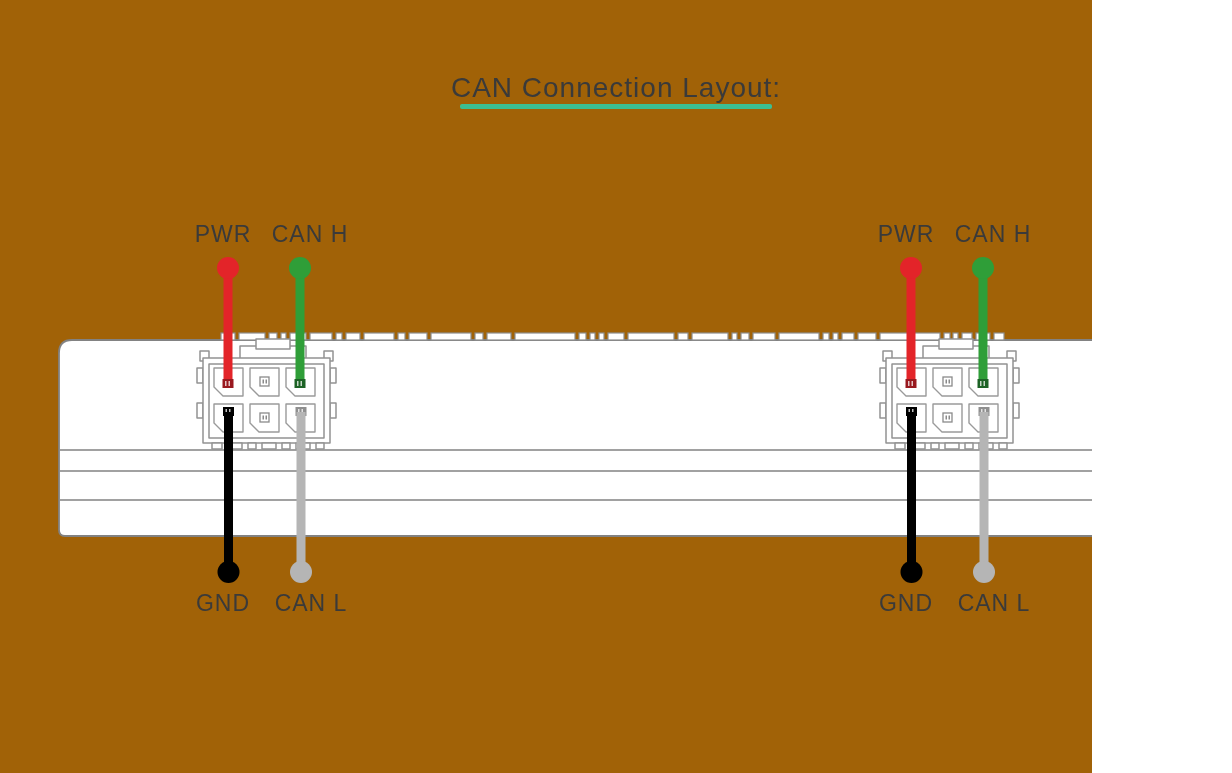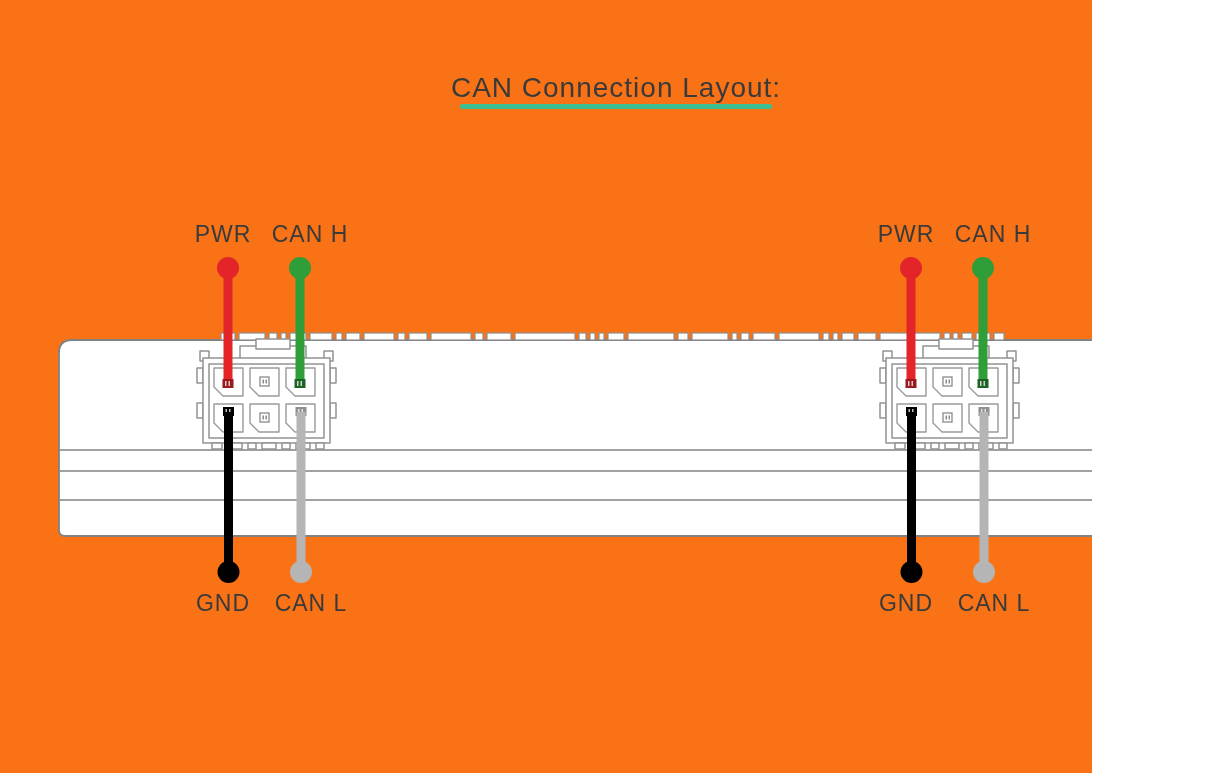--- a/index.html
+++ b/index.html
@@ -5,21 +5,21 @@
   html, body {
     margin: 0;
     padding: 0;
     background: #ffffff;
     font-family: "Liberation Sans", "DejaVu Sans", sans-serif;
   }
   .stage {
     position: relative;
     width: 1092px;
     height: 773px;
-    background: #f97316;
+    background: #a16207;
     overflow: hidden;
   }
   svg { display: block; }
 
   .title-text {
     font-size: 28px;
     letter-spacing: 1px;
     font-weight: 400;
   }
   .pin-label {

